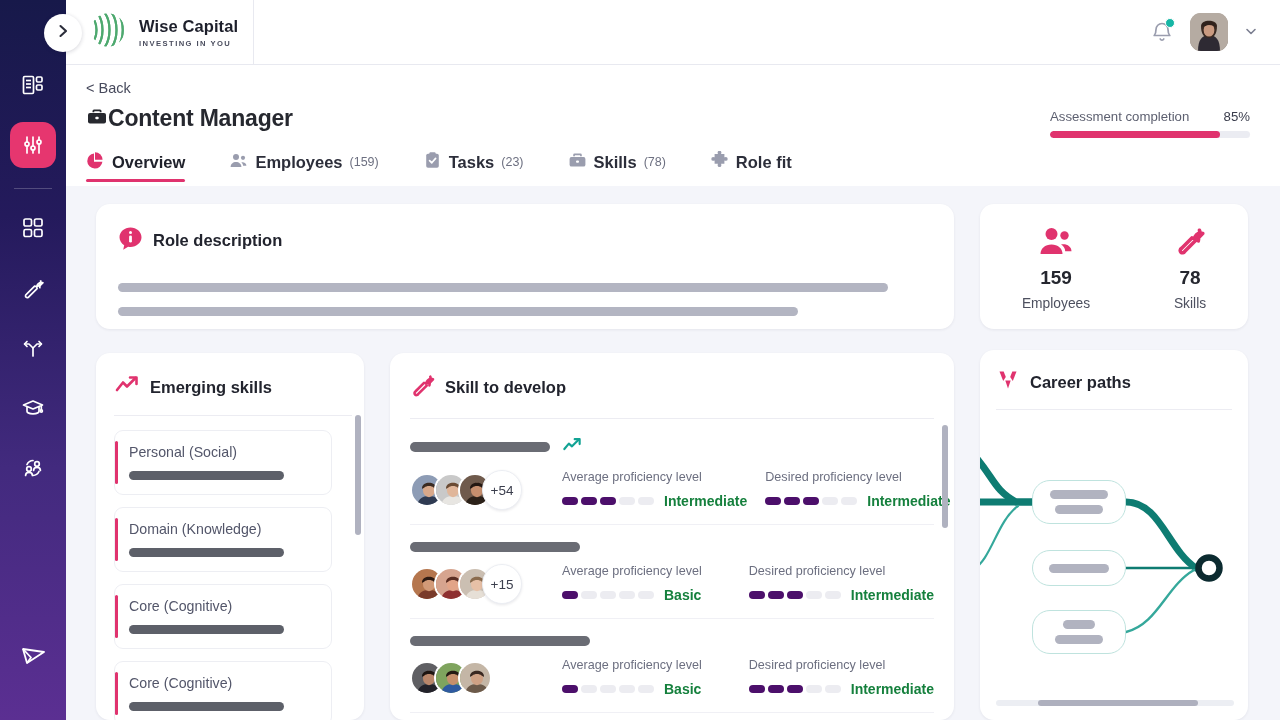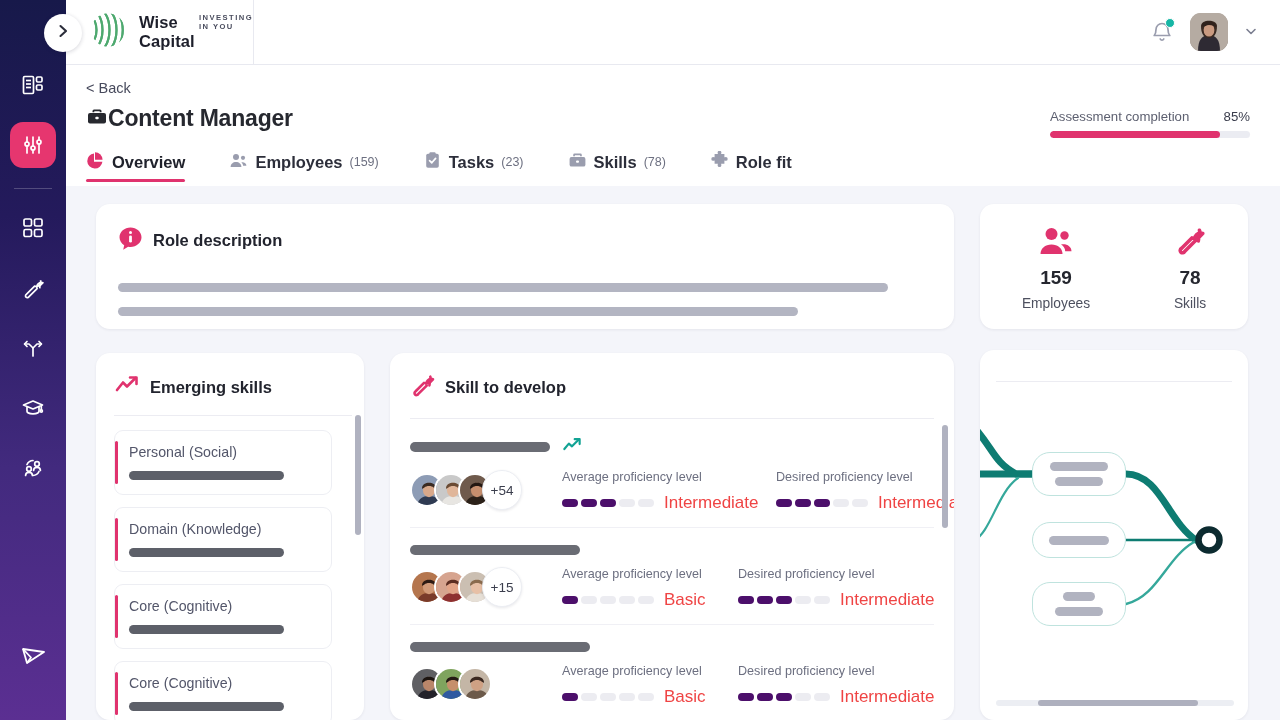--- a/index.html
+++ b/index.html
@@ -38,21 +38,21 @@
   
   .topbar {
     position: absolute; left: 66px; top: 0; width: 1214px; height: 65px;
     background: #fff; border-bottom: 1px solid #e8e9f0;
     display: flex; align-items: center;
   }
   .brand {
     width: 188px; height: 65px; display: flex; align-items: center; gap: 11px;
     padding-left: 22px; border-right: 1px solid #e8e9f0;
   }
-  .brand-text { display: flex; flex-direction: row; gap: 3px; }
+  .brand-text { display: flex; flex-direction: column; gap: 3px; }
   .brand-name { font-size: 16.5px; font-weight: bold; color: #1d1f2b; letter-spacing: .1px; }
   .brand-tag { font-size: 7.6px; font-weight: bold; color: #4a4d5e; letter-spacing: 1.45px; }
   .topbar-right { margin-left: auto; display: flex; align-items: center; gap: 16px; padding-right: 22px; }
   .bell-wrap { position: relative; width: 24px; height: 26px; }
   .bell-dot {
     position: absolute; right: -1px; top: -1px; width: 10px; height: 10px;
     border-radius: 50%; background: #16b6a5; border: 1.5px solid #fff;
   }
   .avatar-top {
     width: 38px; height: 38px; border-radius: 11px; overflow: hidden;
@@ -163,21 +163,21 @@
     width: 40px; height: 40px; border-radius: 50%; background: #fff; border: 1px solid #eceef3;
     margin-left: -10px; display: flex; align-items: center; justify-content: center;
     font-size: 13.5px; color: #3b3e4d; box-shadow: 0 1px 3px rgba(20,20,50,.1); position: relative; z-index: 5;
   }
   .prof { width: 196px; }
   .prof-lbl { font-size: 12.6px; color: #6c6f80; margin-bottom: 9px; }
   .prof-row { display: flex; align-items: center; gap: 10px; }
   .segs { display: flex; gap: 3px; }
   .seg { width: 16px; height: 8px; border-radius: 4px; background: #ececf1; }
   .seg.on { background: #4c0f6b; }
-  .prof-val { font-size: 17px; color: #ef4444; }
+  .prof-val { font-size: 14px; color: #15803d; font-weight: bold; }
   .sd-scroll {
     position: absolute; right: 6px; top: 72px; width: 6px; height: 103px;
     background: #b0b2c0; border-radius: 4px;
   }
 
   
   .card-career {
     position: absolute; left: 914px; top: 164px; width: 268px; height: 370px;
     padding: 18px 16px 0; overflow: hidden;
   }
@@ -676,20 +676,30 @@
                   <span class="prof-val">Intermediate</span>
                 </div>
               </div>
             </div>
           </div>
         </div>
       <div class="sd-scroll"></div>
     </section>
 
     <section class="card card-career">
+      <div class="card-head">
+        <span>
+          <svg width="24" height="24" viewBox="0 0 24 24" fill="#e0336e">
+            <path d="M3.5 3.5h4.2l2.1 5.4-2.6 4.1-3.7-9.5Z"></path>
+            <path d="M20.5 3.5h-4.2l-2.1 5.4 2.6 4.1 3.7-9.5Z"></path>
+            <path d="M9.3 12.5h5.4L12 20.5 9.3 12.5Z"></path>
+          </svg>
+        </span>
+        <span class="card-head-title">Career paths</span>
+      </div>
       <div class="cp-sep"></div>
 
       <div class="cp-canvas">
         <svg width="268" height="280" viewBox="0 0 268 280" fill="none">
           <path d="M-6 45 C 14 68, 14 80, 36 92 L 52 92" stroke="#0e7c72" stroke-width="7" stroke-linecap="round"></path>
           <path d="M-6 92 L 52 92" stroke="#0e7c72" stroke-width="7" stroke-linecap="round"></path>
           <path d="M-8 160 C 12 150, 16 112, 38 96" stroke="#35a89b" stroke-width="2.2" stroke-linecap="round"></path>
           <path d="M146 92 C 180 92, 188 140, 216 158" stroke="#0e7c72" stroke-width="7" stroke-linecap="round"></path>
           <path d="M146 158 L 214 158" stroke="#0e7c72" stroke-width="2.4" stroke-linecap="round"></path>
           <path d="M146 222 C 178 214, 186 176, 214 160" stroke="#35a89b" stroke-width="2.4" stroke-linecap="round"></path>

